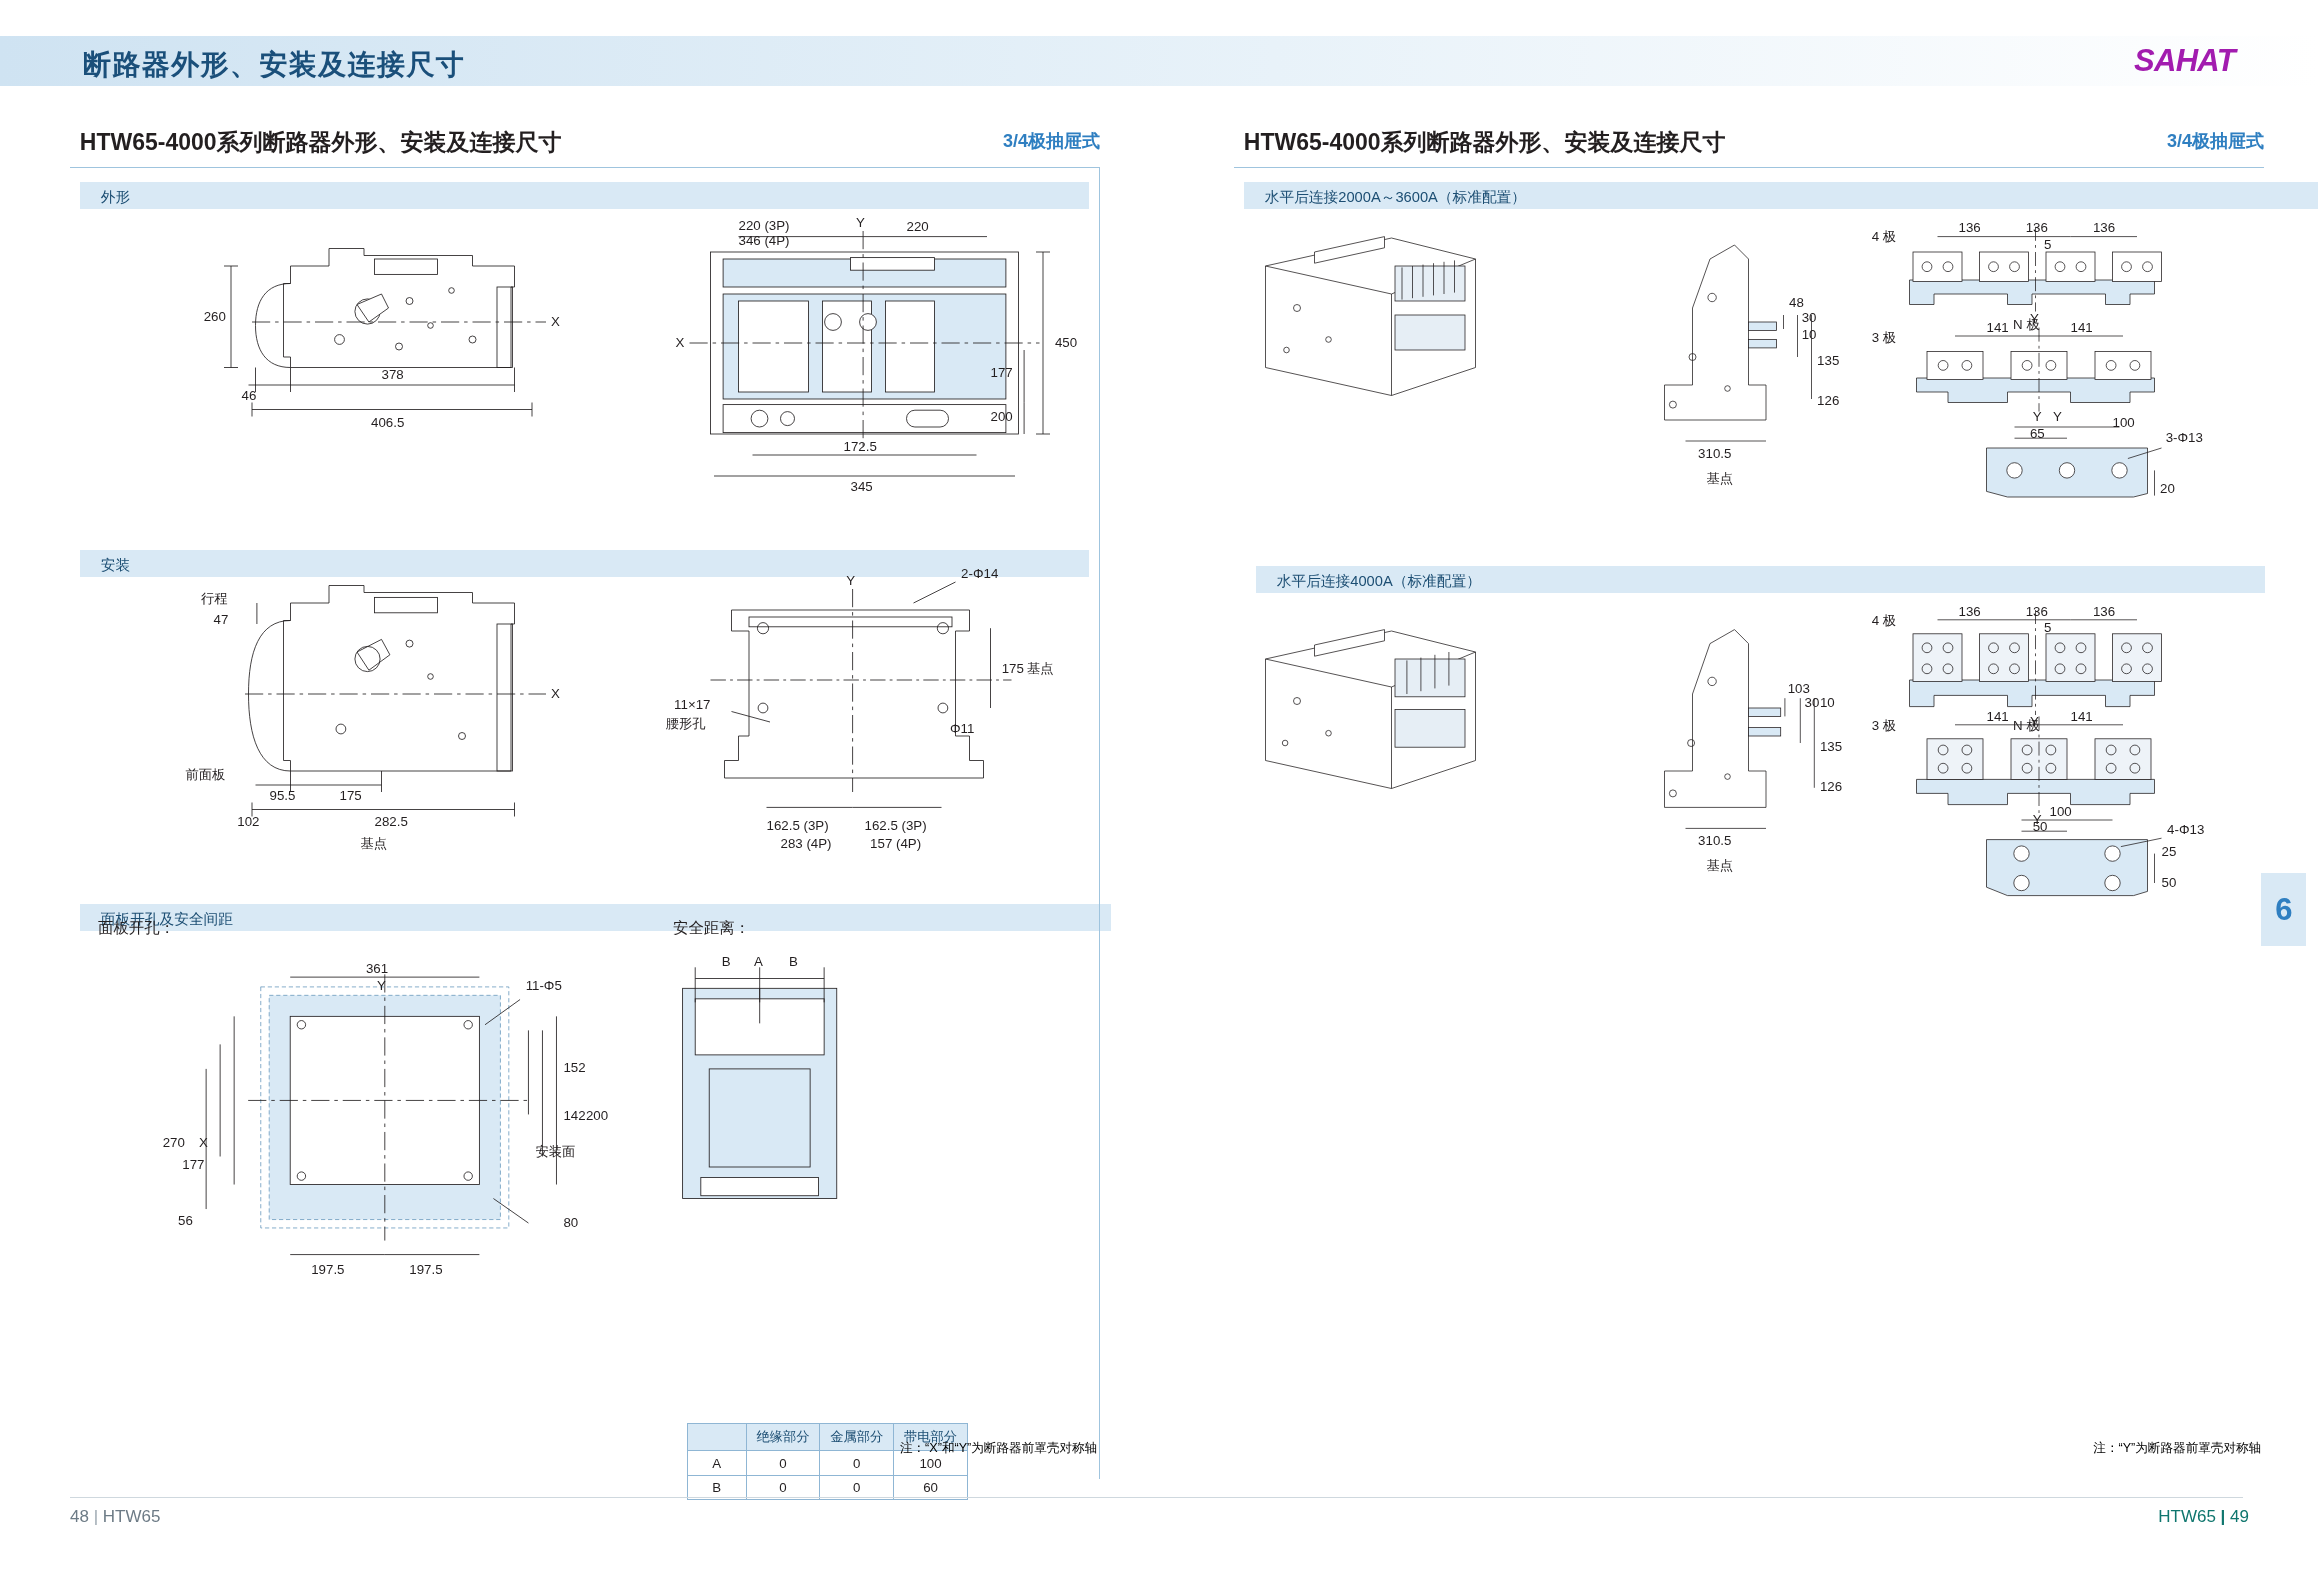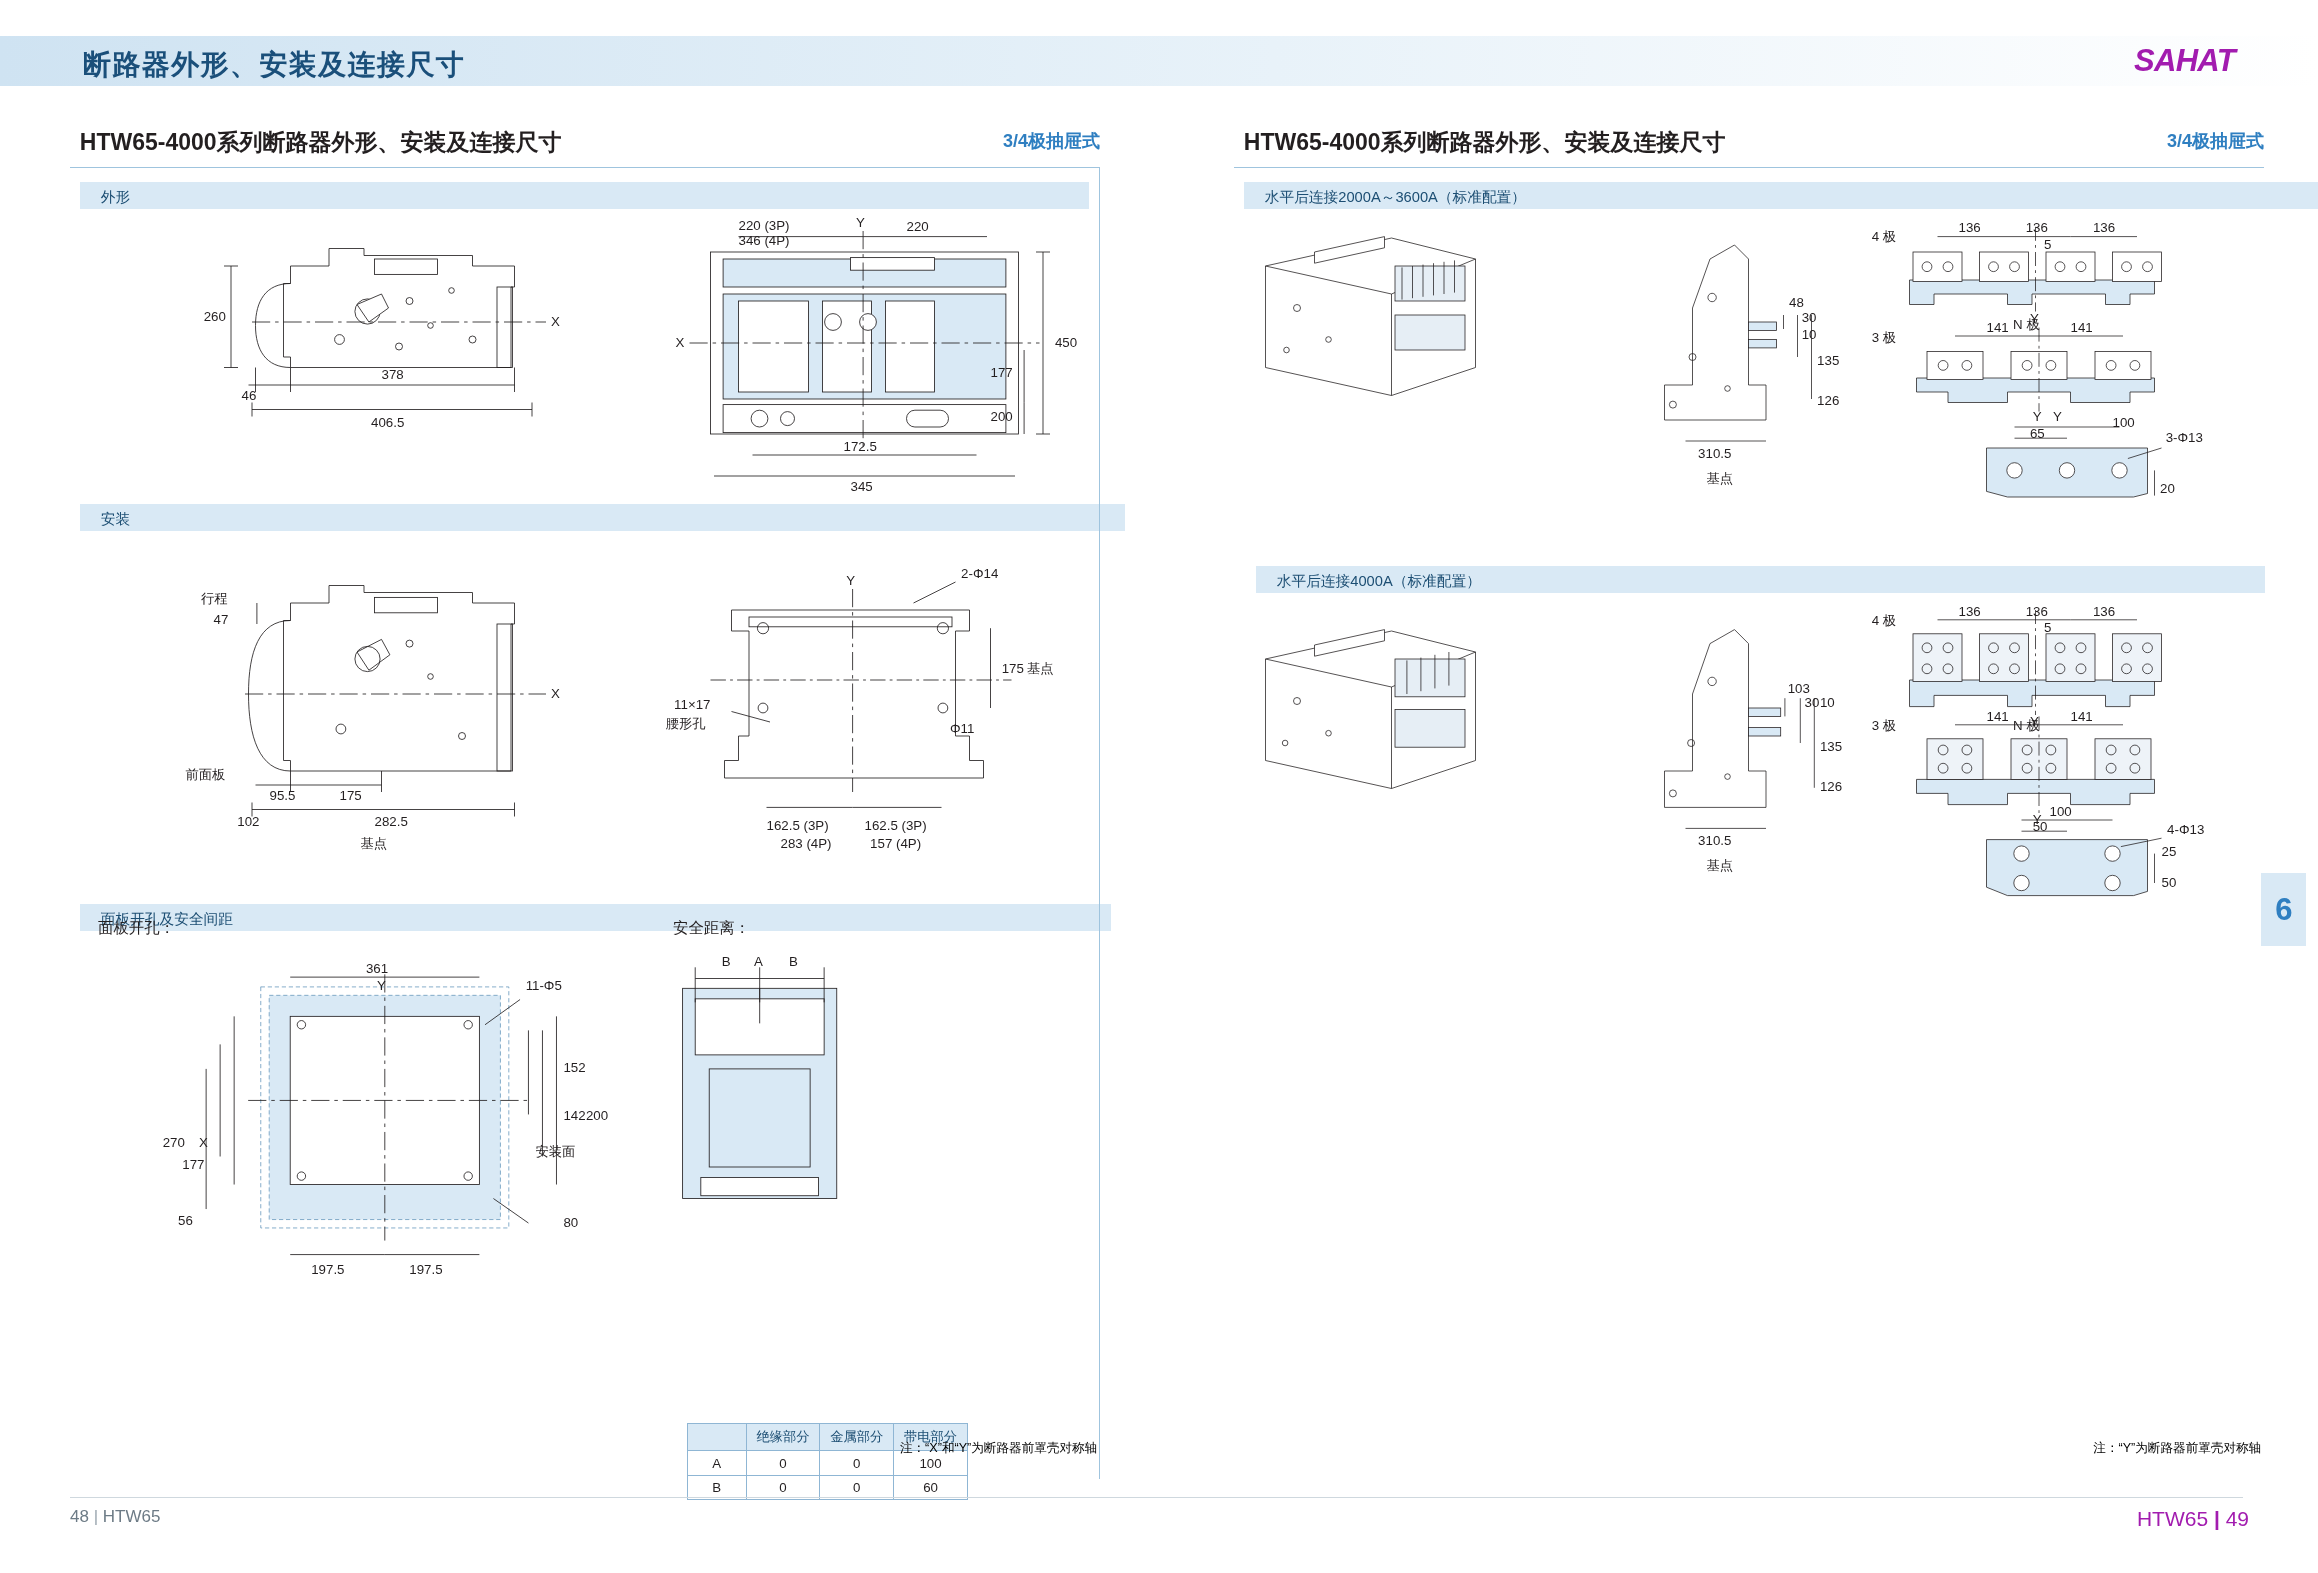--- a/index.html
+++ b/index.html
@@ -30,21 +30,21 @@
   
   .strip{position:absolute;height:27px;background:#d9e9f5;}
   .strip span{position:absolute;left:21px;top:5.6px;font-size:14.7px;color:#1c4e73;}
 
   .note{position:absolute;font-size:12.6px;color:#000000;}
 
   
   .foot-line{position:absolute;left:70px;top:1497px;width:2173px;height:1.4px;background:#cfd8de;}
   .foot-left{position:absolute;left:70px;top:1507px;font-size:17px;color:#6d7b86;}
   .foot-left b{color:#9aa6af;font-weight:normal;}
-  .foot-right{position:absolute;right:70px;top:1507px;font-size:21px;color:#a21caf;text-align:center;}
+  .foot-right{position:absolute;right:70px;top:1507px;font-size:17px;color:#0f766e;text-align:center;}
 
   .tab6{position:absolute;right:12.6px;top:873px;width:45px;height:73px;background:#d9e9f5;
         color:#2f7fc1;font-size:31px;font-weight:bold;text-align:center;line-height:73px;}
 
   
   .draw{position:absolute;}
   .lbl{position:absolute;font-size:13.3px;color:#231f20;white-space:nowrap;}
   .lbl-cn{position:absolute;font-size:14px;color:#231f20;white-space:nowrap;}
 
   
@@ -144,21 +144,21 @@
         <text x="1108" y="14">Y</text>
         <text x="1392" y="186">450</text>
         <text x="1300" y="228">177</text>
         <text x="1300" y="292">200</text>
         <text x="1090" y="334">172.5</text>
         <text x="1100" y="392">345</text>
         <text x="850" y="186">X</text>
       </g>
     </svg>
 
-    <div class="strip" style="left:9.8px;top:392px;width:1009px;padding-left:36px;">
+    <div class="strip" style="left:9.8px;top:438px;width:1009px;">
       <span>安装</span>
     </div>
 
     <svg class="draw" style="left:9.8px;top:449px;" width="1009" height="301" viewBox="0 0 1440 430">
       <g stroke="#231f20" fill="none" stroke-width="1.2">
         <path d="M355,60 L355,35 L405,35 L405,45 L560,45 L560,60 L620,60 L620,90 L615,90 L615,300
                  L300,300 L300,285 L290,285 L290,85 L300,85 L300,60 Z"></path>
         <path d="M300,85 C255,85 240,130 240,190 C240,250 255,300 300,300"></path>
         <rect x="420" y="52" width="90" height="22" fill="#fff"></rect>
         <path d="M395,130 L430,112 L442,134 L412,156 Z" fill="#fff"></path>

